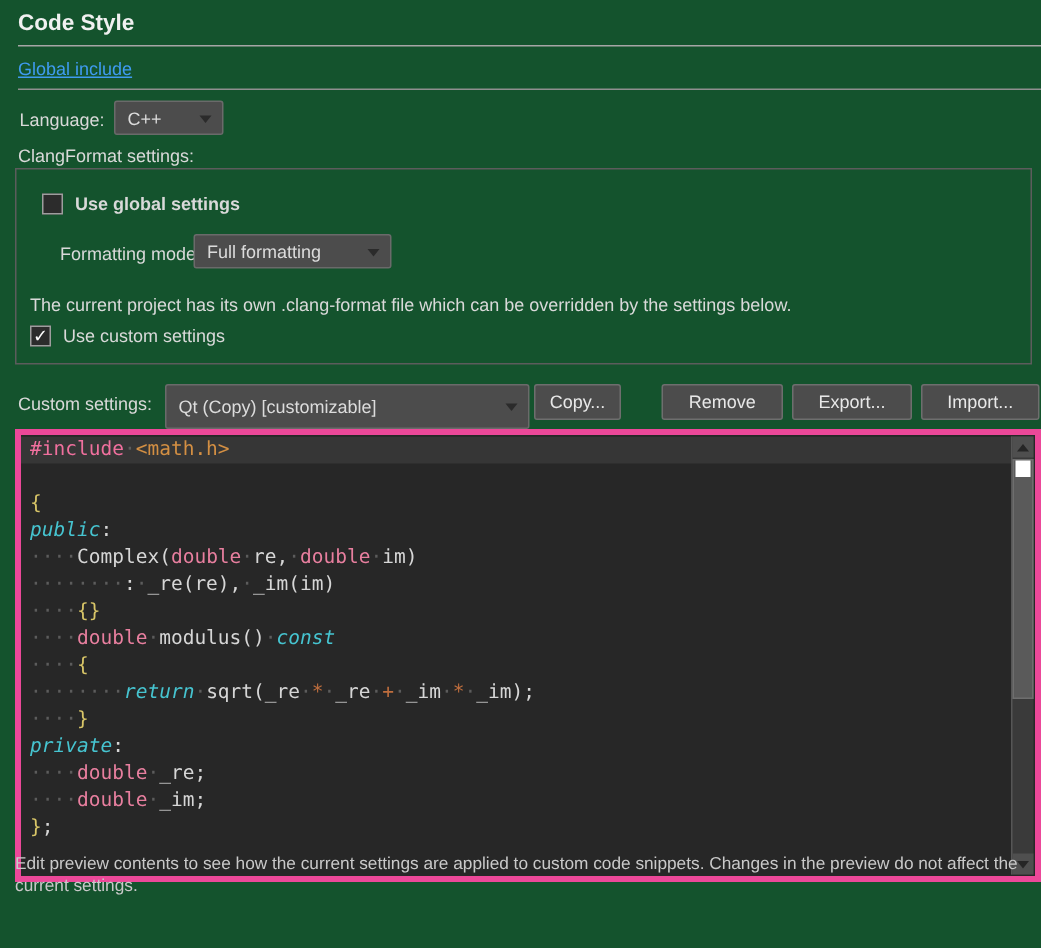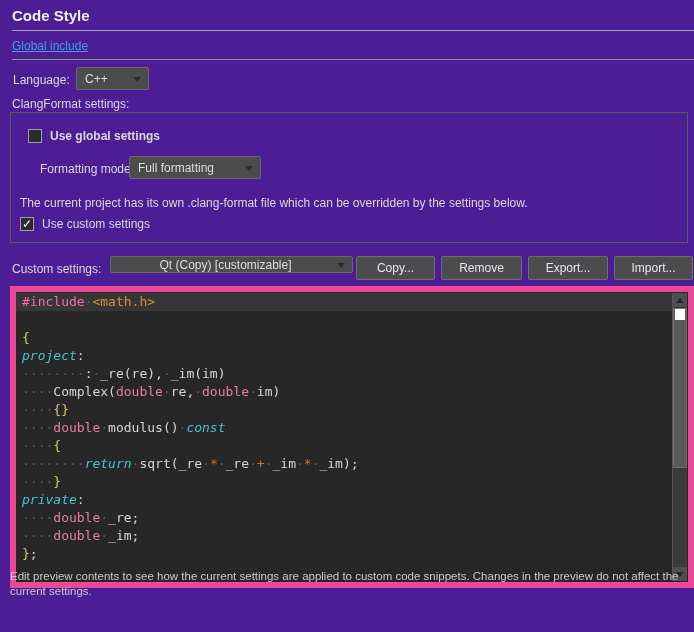--- a/index.html
+++ b/index.html
@@ -1,16 +1,16 @@
 <!DOCTYPE html>
 <html><head>
 <meta charset="utf-8">
 <style>
   html,body{margin:0;padding:0;background:#2e2e2e;}
-  #app{position:relative;width:694px;height:632px;background:#4c1d95;
+  #app{position:relative;width:694px;height:632px;background:#14532d;
        font-family:"Liberation Sans",sans-serif;font-size:12px;color:#d9d9d9;overflow:hidden;}
 
   .page-title{position:absolute;left:12px;top:7px;font-size:15px;font-weight:bold;color:#f0f0f0;}
   .sep1{position:absolute;left:12px;right:0;top:30px;height:1px;background:#a6a6a6;}
   .link{position:absolute;left:12px;top:39px;color:#3f9bf0;text-decoration:underline;cursor:pointer;}
   .sep2{position:absolute;left:12px;right:0;top:59px;height:1px;background:#8f8f8f;}
 
   .label{position:absolute;color:#d9d9d9;}
   .combo{position:absolute;background:#4c4c4c;border:1px solid #6a6a6a;border-radius:2px;
          color:#dcdcdc;display:flex;align-items:center;padding:0 20px 0 8px;box-sizing:border-box;cursor:default;}
@@ -26,31 +26,31 @@
   .cbrow{position:absolute;display:flex;align-items:center;gap:8px;cursor:default;}
   .cb{width:14px;height:14px;border:1px solid #9e9e9e;background:#2c2c2c;box-sizing:border-box;
       display:flex;align-items:center;justify-content:center;font-size:12px;line-height:12px;color:#ffffff;}
   #cb-global{left:28px;top:129px;font-weight:bold;}
   #fmt-label{left:40px;top:162px;}
   #fmt-combo{left:129px;top:156px;width:132px;height:23px;}
   #note{left:20px;top:196px;}
   #cb-custom{left:20px;top:217px;}
 
   #cs-label{left:12px;top:262px;}
-  #cs-combo{left:110px;top:256px;width:243px;height:17px;justify-content:center;}
+  #cs-combo{left:110px;top:256px;width:243px;height:30px;}
   .btn{position:absolute;top:256px;height:24px;background:#4c4c4c;border:1px solid #6e6e6e;
        border-radius:2px;color:#e8e8e8;display:flex;align-items:center;justify-content:center;
        font-size:12px;box-sizing:border-box;cursor:default;}
-  #btn-copy{left:356px;width:79px;}
+  #btn-copy{left:356px;width:58px;}
   #btn-remove{left:441px;width:81px;}
   #btn-export{left:528px;width:80px;}
   #btn-import{left:614px;width:79px;}
 
   #editor{position:absolute;left:10px;top:286px;width:684px;height:302px;background:#272727;
-          border:6px solid #ec4899;box-sizing:border-box;
+          border:4px solid #ec4899;box-sizing:border-box;
           font-family:"DejaVu Sans Mono",monospace;font-size:13px;}
   #code{position:absolute;left:0;top:1px;right:16px;overflow:hidden;}
   .code-line{height:18px;line-height:18px;padding-left:6px;white-space:pre;}
   .code-line.cur{background:#363636;}
   .tok-d{color:#d6d6d6;}
   .tok-pp{color:#f0709e;}
   .tok-t{color:#e87f9f;}
   .tok-s{color:#d38f43;}
   .tok-k{color:#46c4d0;font-style:italic;}
   .tok-b{color:#d9c668;}
@@ -122,23 +122,23 @@
   <div class="btn" id="btn-copy">Copy...</div>
   <div class="btn" id="btn-remove">Remove</div>
   <div class="btn" id="btn-export">Export...</div>
   <div class="btn" id="btn-import">Import...</div>
 
   <div id="editor">
     <div id="code">
         <div class="code-line cur"><span class="tok-pp">#include</span><span class="tok-w">·</span><span class="tok-s">&lt;math.h&gt;</span></div>
         <div class="code-line"></div>
         <div class="code-line"><span class="tok-b">{</span></div>
-        <div class="code-line"><span class="tok-k">project</span><span class="tok-d">:</span></div>
+        <div class="code-line"><span class="tok-k">public</span><span class="tok-d">:</span></div>
+        <div class="code-line"><span class="tok-w">····</span><span class="tok-d">Complex(</span><span class="tok-t">double</span><span class="tok-w">·</span><span class="tok-d">re,</span><span class="tok-w">·</span><span class="tok-t">double</span><span class="tok-w">·</span><span class="tok-d">im)</span></div>
         <div class="code-line"><span class="tok-w">········</span><span class="tok-d">:</span><span class="tok-w">·</span><span class="tok-d">_re(re),</span><span class="tok-w">·</span><span class="tok-d">_im(im)</span></div>
-        <div class="code-line"><span class="tok-w">····</span><span class="tok-d">Complex(</span><span class="tok-t">double</span><span class="tok-w">·</span><span class="tok-d">re,</span><span class="tok-w">·</span><span class="tok-t">double</span><span class="tok-w">·</span><span class="tok-d">im)</span></div>
         <div class="code-line"><span class="tok-w">····</span><span class="tok-b">{}</span></div>
         <div class="code-line"><span class="tok-w">····</span><span class="tok-t">double</span><span class="tok-w">·</span><span class="tok-d">modulus()</span><span class="tok-w">·</span><span class="tok-k">const</span></div>
         <div class="code-line"><span class="tok-w">····</span><span class="tok-b">{</span></div>
         <div class="code-line"><span class="tok-w">········</span><span class="tok-k">return</span><span class="tok-w">·</span><span class="tok-d">sqrt(_re</span><span class="tok-w">·</span><span class="tok-o">*</span><span class="tok-w">·</span><span class="tok-d">_re</span><span class="tok-w">·</span><span class="tok-o">+</span><span class="tok-w">·</span><span class="tok-d">_im</span><span class="tok-w">·</span><span class="tok-o">*</span><span class="tok-w">·</span><span class="tok-d">_im);</span></div>
         <div class="code-line"><span class="tok-w">····</span><span class="tok-b">}</span></div>
         <div class="code-line"><span class="tok-k">private</span><span class="tok-d">:</span></div>
         <div class="code-line"><span class="tok-w">····</span><span class="tok-t">double</span><span class="tok-w">·</span><span class="tok-d">_re;</span></div>
         <div class="code-line"><span class="tok-w">····</span><span class="tok-t">double</span><span class="tok-w">·</span><span class="tok-d">_im;</span></div>
         <div class="code-line"><span class="tok-b">}</span><span class="tok-d">;</span></div>
       </div>

